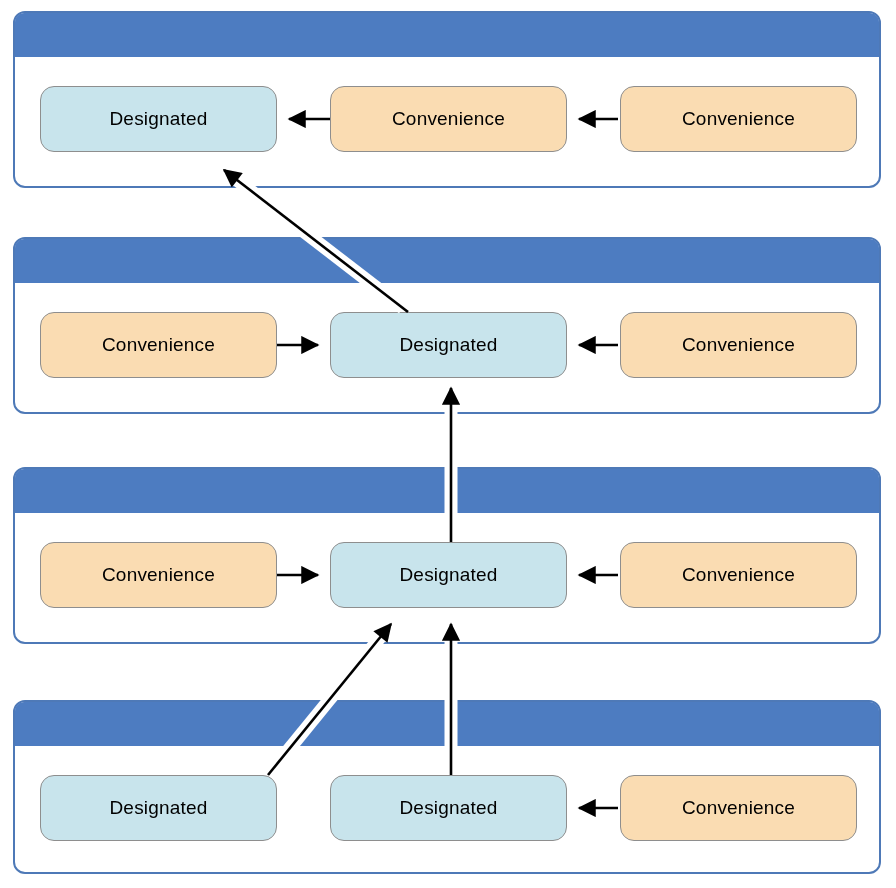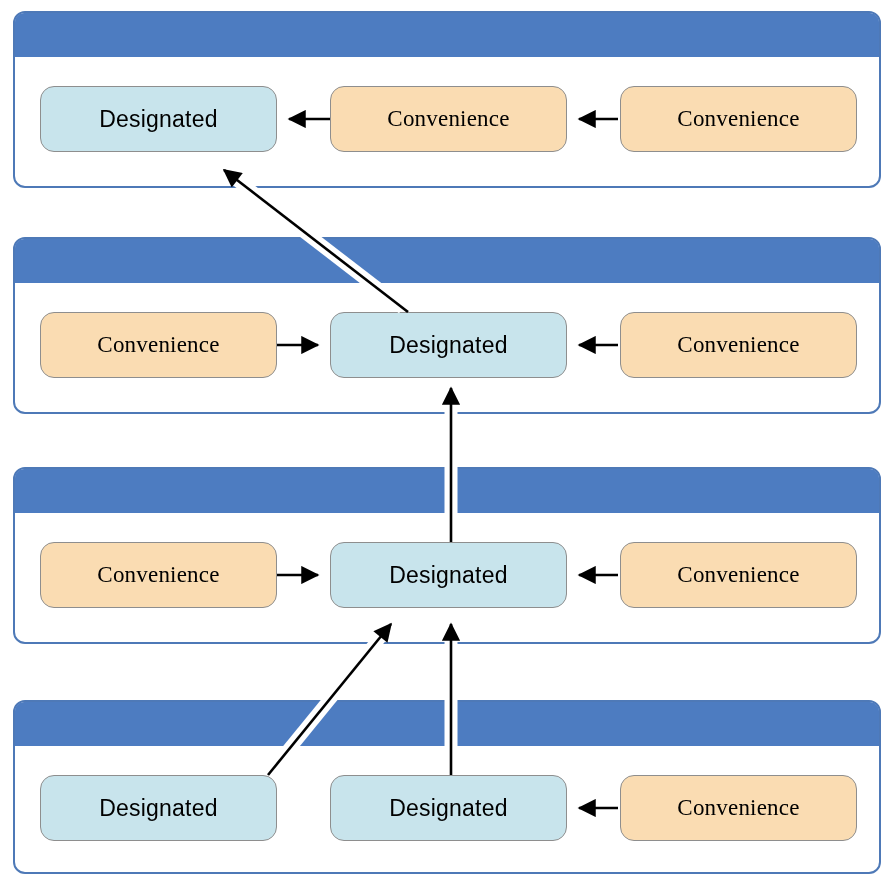--- a/index.html
+++ b/index.html
@@ -38,26 +38,26 @@
     position: absolute;
     top: 73px;
     width: 237px;
     height: 66px;
     border: 1.5px solid var(--box-border, #8e8e8e);
     border-radius: 14px;
     box-sizing: border-box;
     display: flex;
     align-items: center;
     justify-content: center;
-    font-size: 23px;
+    font-size: 19px;
     color: #000000;
     letter-spacing: 0.2px;
   }
   .designated { background: var(--designated-fill, #c8e4ec); }
-  .convenience { background: var(--convenience-fill, #fadcb2); font-family: Liberation Serif, serif; }
+  .convenience { background: var(--convenience-fill, #fadcb2); }
   .c1 { left: 25px; }
   .c2 { left: 315px; }
   .c3 { left: 605px; }
   .overlay {
     position: absolute;
     top: 0;
     left: 0;
     width: 896px;
     height: 888px;
     pointer-events: none;

